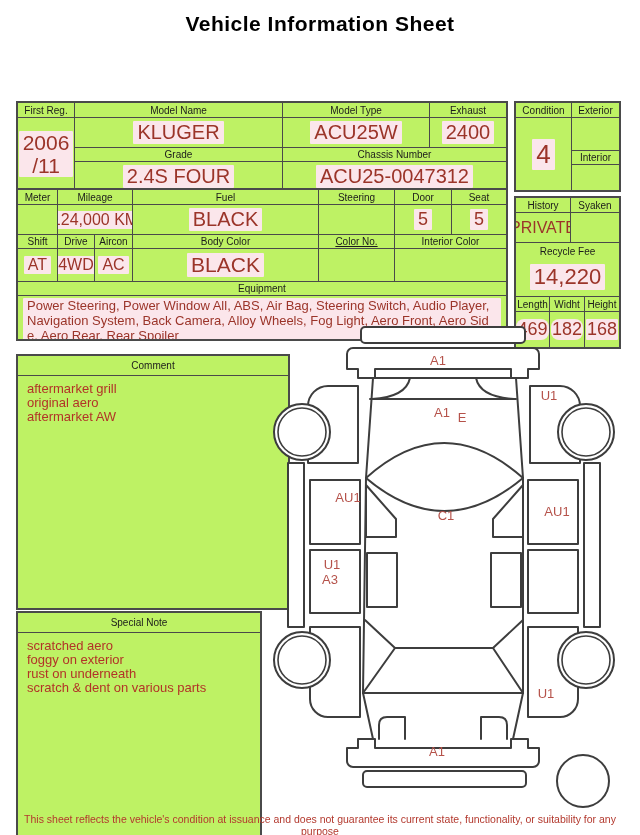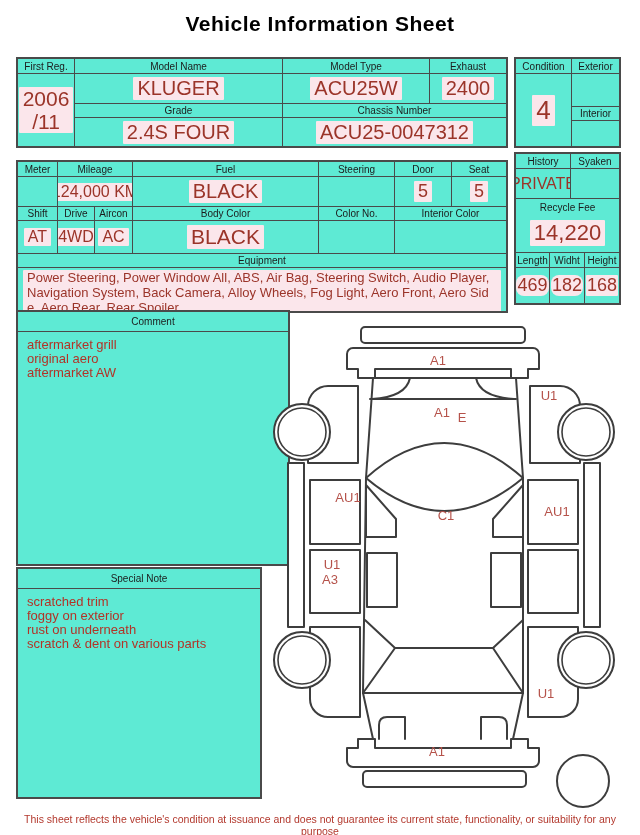--- a/index.html
+++ b/index.html
@@ -4,21 +4,21 @@
 <style>
   html,body{margin:0;padding:0;background:#e8e8e8;}
   .page{
     position:relative;width:640px;height:835px;background:#ffffff;
     font-family:"Liberation Sans",sans-serif;margin:0 auto;overflow:hidden;
   }
   .title{
     position:absolute;left:0;top:12px;width:100%;text-align:center;
     font-size:21px;font-weight:600;letter-spacing:0.5px;color:#000;margin:0;
   }
-  .box{position:absolute;border:2px solid var(--border-gray,#4a4a4a);box-sizing:border-box;background:#5eead4;}
+  .box{position:absolute;border:2px solid var(--border-gray,#4a4a4a);box-sizing:border-box;background:#bef264;margin-top:44px;}
   .grid{display:grid;width:100%;height:100%;}
   .c{border-right:1px solid var(--border-gray,#4a4a4a);border-bottom:1px solid var(--border-gray,#4a4a4a);
      display:flex;align-items:center;justify-content:center;overflow:hidden;box-sizing:border-box;}
   .no-r{border-right:none!important;}
   .no-b{border-bottom:none!important;}
   .hdr{font-size:10px;color:#1b1b1b;white-space:nowrap;}
   .val{color:var(--value-red,#9b3429);white-space:nowrap;}
   .hl{background:var(--highlight-pink,#fbe6eb);padding:0 4px;border-radius:1px;}
   .v21{font-size:21px;} .v20{font-size:20px;} .v26{font-size:26px;}
   .v12{font-size:16px;} .v18{font-size:18px;} .v16{font-size:16px;} .v22{font-size:22px;}
@@ -85,21 +85,21 @@
       <div class="c no-r" style="grid-area:2/2;">
         <span class="val v12"></span>
       </div>
       <div class="c hdr no-r" style="grid-area:3/2;">Interior</div>
       <div class="c no-r no-b" style="grid-area:4/2;">
         <span class="val v12"></span>
       </div>
     </div>
   </div>
 
-  <div class="box" style="left:16px;top:160px;width:492px;height:153px;">
+  <div class="box" style="left:16px;top:144px;width:492px;height:153px;">
     <div class="grid" style="grid-template-columns:40px 37px 38px 186px 76px 57px 1fr;grid-template-rows:15px 30px 14px 33px 14px 1fr;">
       <div class="c hdr" style="grid-area:1/1;">Meter</div>
       <div class="c hdr" style="grid-area:1/2/2/4;">Mileage</div>
       <div class="c hdr" style="grid-area:1/4;">Fuel</div>
       <div class="c hdr" style="grid-area:1/5;">Steering</div>
       <div class="c hdr" style="grid-area:1/6;">Door</div>
       <div class="c hdr no-r" style="grid-area:1/7;">Seat</div>
 
       <div class="c" style="grid-area:2/1;">
         <span class="val v12"></span>
@@ -117,21 +117,21 @@
         <span class="val v18 hl">5</span>
       </div>
       <div class="c no-r" style="grid-area:2/7;">
         <span class="val v18 hl">5</span>
       </div>
 
       <div class="c hdr" style="grid-area:3/1;">Shift</div>
       <div class="c hdr" style="grid-area:3/2;">Drive</div>
       <div class="c hdr" style="grid-area:3/3;">Aircon</div>
       <div class="c hdr" style="grid-area:3/4;">Body Color</div>
-      <div class="c hdr" style="grid-area:3/5;">Color No.</div>
+      <div class="c hdr" style="grid-area:3/5;text-decoration:underline;">Color No.</div>
       <div class="c hdr no-r" style="grid-area:3/6/4/8;">Interior Color</div>
 
       <div class="c" style="grid-area:4/1;">
         <span class="val v16 hl">AT</span>
       </div>
       <div class="c" style="grid-area:4/2;">
         <span class="val v16 hl">4WD</span>
       </div>
       <div class="c" style="grid-area:4/3;">
         <span class="val v16 hl">AC</span>
@@ -193,21 +193,21 @@
     <div class="box-body">
         <div class="line">aftermarket grill</div>
         <div class="line">original aero</div>
         <div class="line">aftermarket AW</div>
       </div>
   </div>
 
   <div class="box" style="left:16px;top:567px;width:246px;height:232px;">
     <div class="box-hdr">Special Note</div>
     <div class="box-body">
-        <div class="line">scratched trim</div>
+        <div class="line">scratched aero</div>
         <div class="line">foggy on exterior</div>
         <div class="line">rust on underneath</div>
         <div class="line">scratch &amp; dent on various parts</div>
       </div>
   </div>
 
   <svg class="diagram" viewBox="0 0 360 500">
     <g stroke="#3d3d3d" stroke-width="2" fill="#ffffff" stroke-linejoin="round" stroke-linecap="round">
 
       <rect x="22" y="151" width="16" height="164"></rect>

